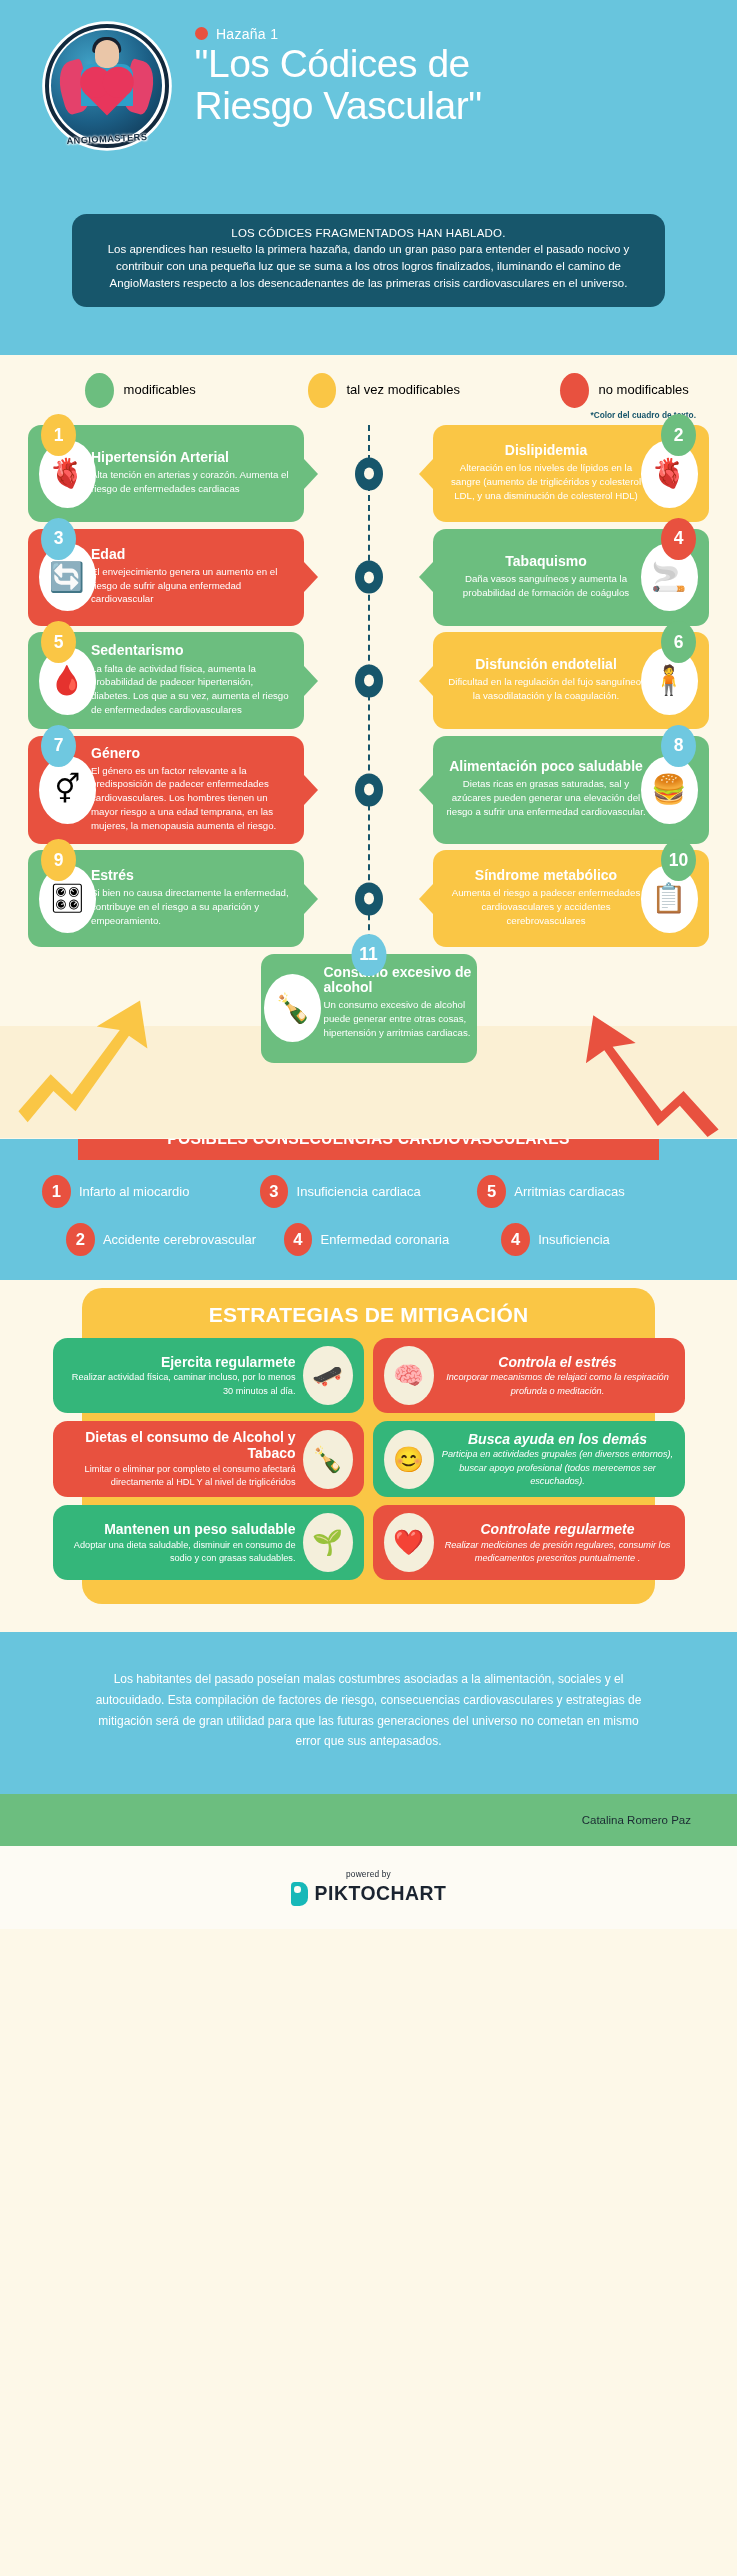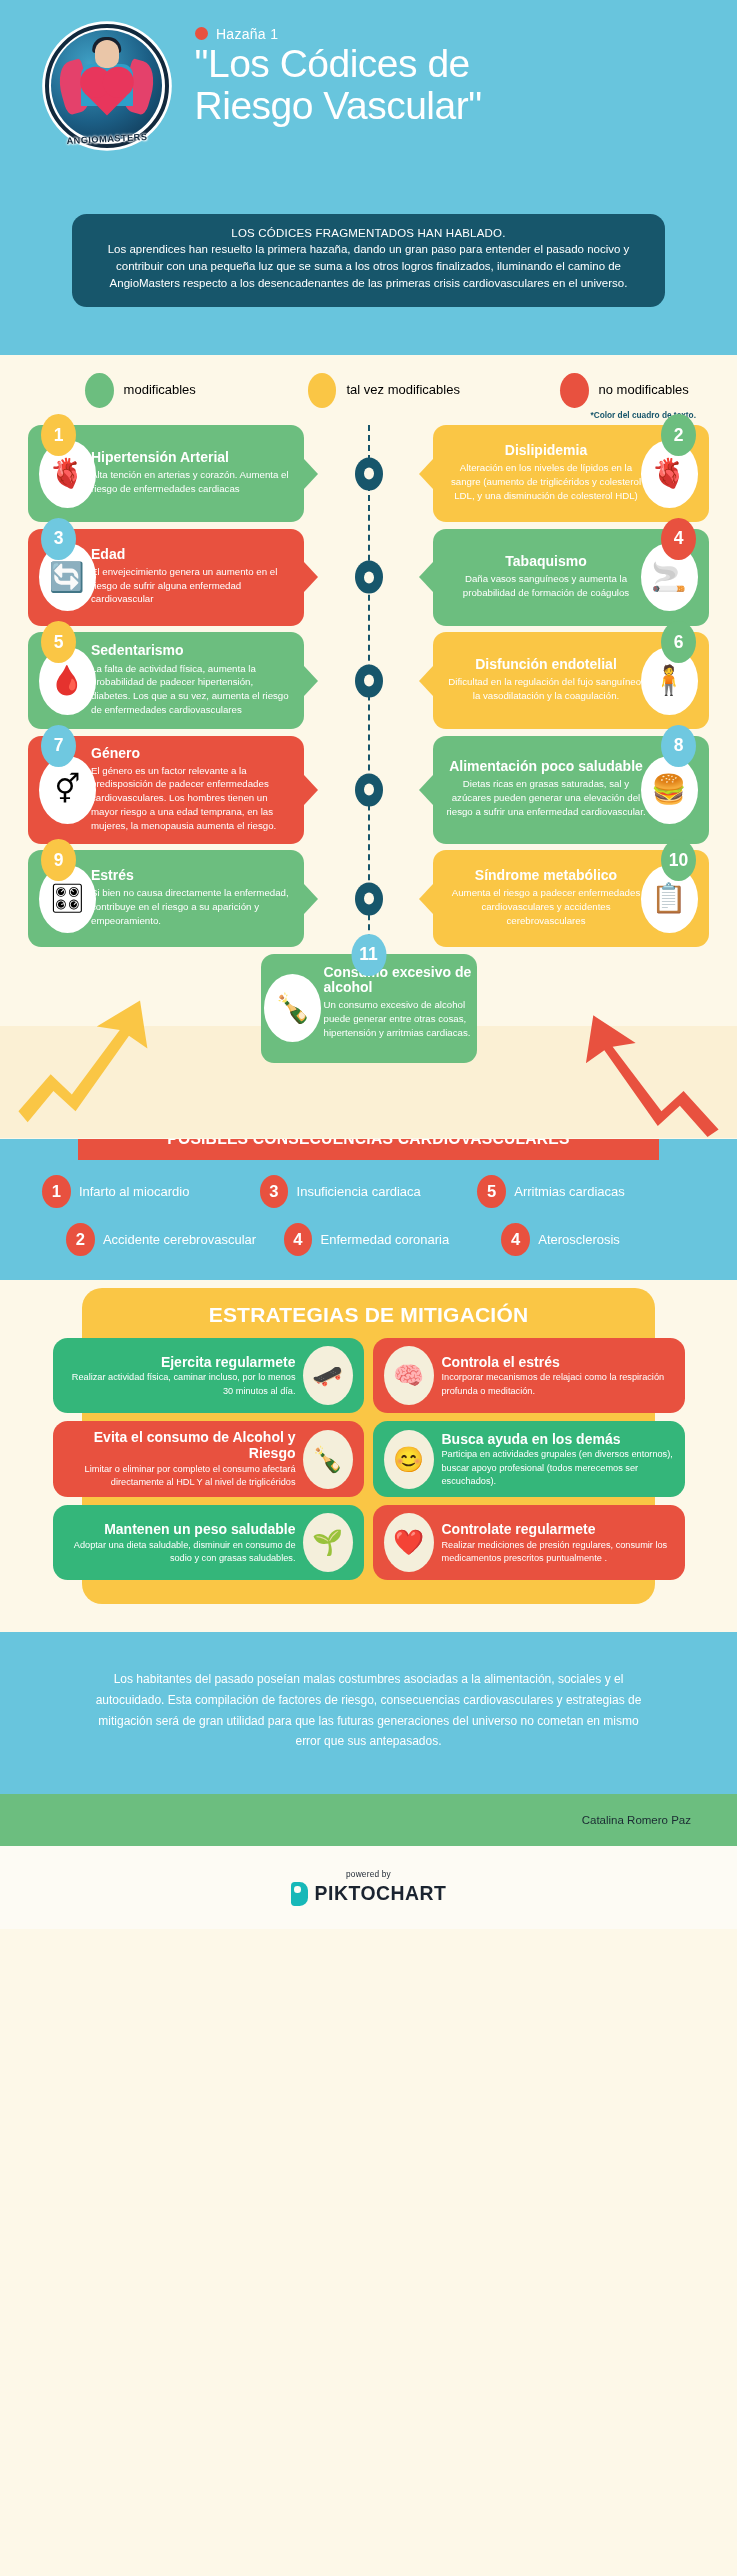--- a/index.html
+++ b/index.html
@@ -225,21 +225,21 @@
   }
   .mitig-green { background: #34b67a; }
   .mitig-red { background: #e8513f; }
   .mitig-icon {
     width: 50px; height: 59px; flex: 0 0 50px; border-radius: 50%;
     background: #f4efdb; display: flex; align-items: center; justify-content: center;
     font-size: 25px; line-height: 1;
   }
   .mitig-body { flex: 1; }
   .mitig-card.icon-right .mitig-body { text-align: right; }
-  .mitig-card.icon-left .mitig-body { text-align: left; }
+  .mitig-card.icon-left .mitig-body { text-align: center; font-style: italic; }
   .mitig-h { color: #ffffff; font-size: 14px; font-weight: bold; margin-bottom: 1.8px; line-height: 1.15; }
   .mitig-p { color: #ffffff; font-size: 9.2px; line-height: 1.42; }
 
   
   .closing {
     background: #68c5dd; padding: 37px 88px 42px; text-align: center;
   }
   .closing-text { color: #ffffff; font-size: 12px; line-height: 1.72; }
   .author-band {
     background: #6cbe7f; height: 52px; display: flex; align-items: center;
@@ -458,21 +458,21 @@
         <div class="conseq-item indent">
           <span class="conseq-num">2</span>
           <span class="conseq-label">Accidente cerebrovascular</span>
         </div>
         <div class="conseq-item indent">
           <span class="conseq-num">4</span>
           <span class="conseq-label">Enfermedad coronaria</span>
         </div>
         <div class="conseq-item indent">
           <span class="conseq-num">4</span>
-          <span class="conseq-label">Aterosclerosis</span>
+          <span class="conseq-label">Insuficiencia</span>
         </div>
       </div>
   </div>
 
   <div class="mitig-wrap">
     <div class="mitig-panel">
       <div class="mitig-title">ESTRATEGIAS DE MITIGACIÓN</div>
       <div class="mitig-grid" id="mitig-root">
           <div class="mitig-card mitig-green icon-right">
             <div class="mitig-body">
@@ -483,21 +483,21 @@
           </div>
           <div class="mitig-card mitig-red icon-left">
             <div class="mitig-icon">🧠</div>
             <div class="mitig-body">
               <div class="mitig-h">Controla el estrés</div>
               <div class="mitig-p">Incorporar mecanismos de relajaci como la respiración profunda o meditación.</div>
             </div>
           </div>
           <div class="mitig-card mitig-red icon-right">
             <div class="mitig-body">
-              <div class="mitig-h">Evita el consumo de Alcohol y Riesgo</div>
+              <div class="mitig-h">Dietas el consumo de Alcohol y Tabaco</div>
               <div class="mitig-p">Limitar o eliminar por completo el consumo afectará directamente al HDL Y al nivel de triglicéridos</div>
             </div>
             <div class="mitig-icon">🍾</div>
           </div>
           <div class="mitig-card mitig-green icon-left">
             <div class="mitig-icon">😊</div>
             <div class="mitig-body">
               <div class="mitig-h">Busca ayuda en los demás</div>
               <div class="mitig-p">Participa en actividades grupales (en diversos entornos), buscar apoyo profesional (todos merecemos ser escuchados).</div>
             </div>

